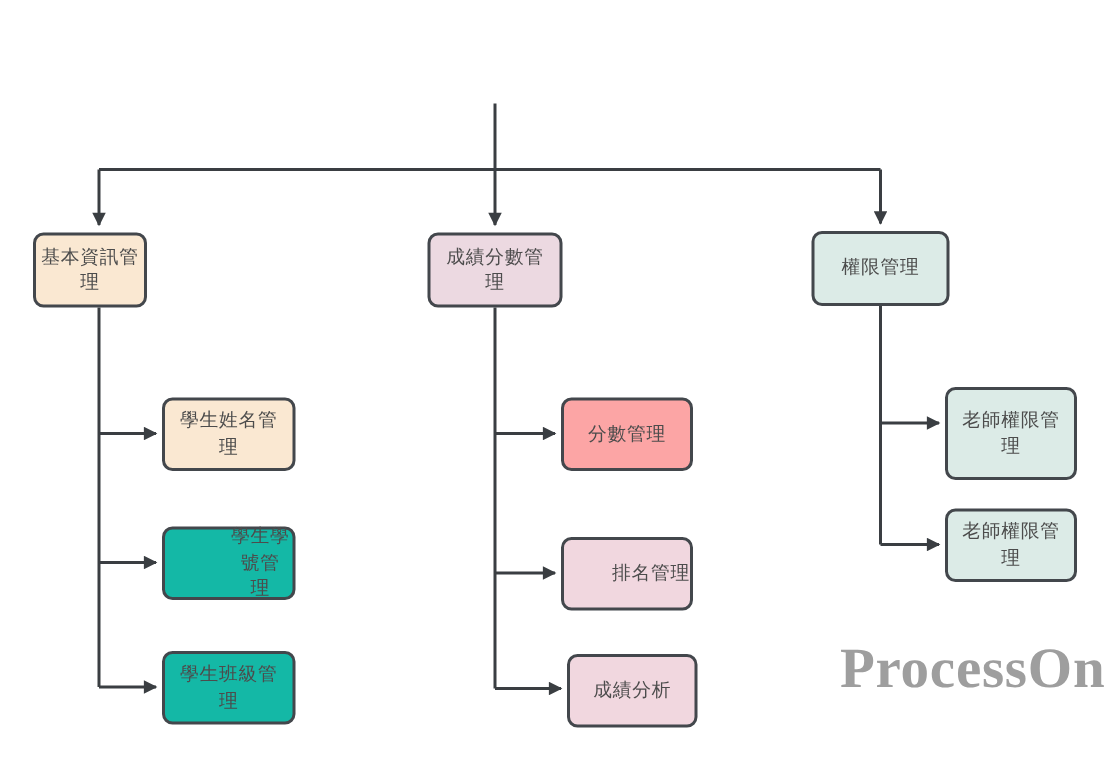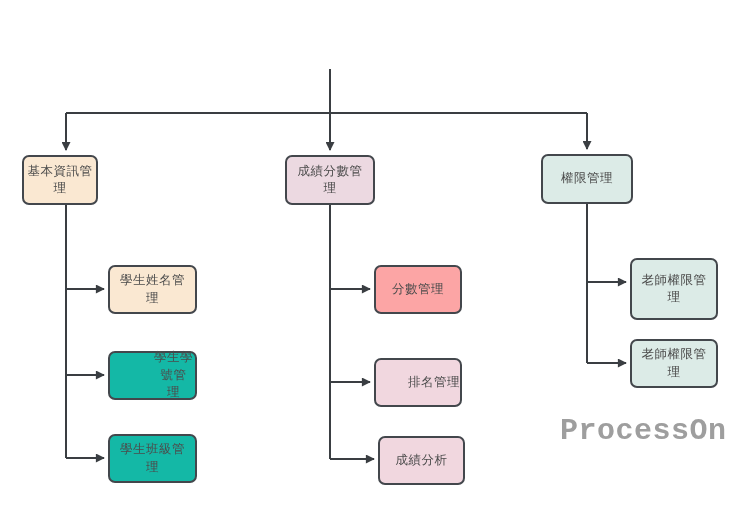--- a/index.html
+++ b/index.html
@@ -42,25 +42,25 @@
   .n-leaf-0-0    { left: 108px; top: 265px; width: 89px;  height: 49px; }
   .n-leaf-0-1    { left: 108px; top: 351px; width: 89px;  height: 49px; }
   .n-leaf-0-2    { left: 108px; top: 434px; width: 89px;  height: 49px; }
   .n-leaf-1-0    { left: 374px; top: 265px; width: 88px;  height: 49px; }
   .n-leaf-1-1    { left: 374px; top: 358px; width: 88px;  height: 49px; }
   .n-leaf-1-2    { left: 378px; top: 436px; width: 87px;  height: 49px; }
   .n-leaf-2-0    { left: 630px; top: 258px; width: 88px;  height: 62px; }
   .n-leaf-2-1    { left: 630px; top: 339px; width: 88px;  height: 49px; }
   .watermark {
     position: absolute;
-    left: 560px; top: 414px;
+    left: 560px; top: 424px;
     width: 170px;
-    font-family: Liberation Mono, monospace;
+    font-family: Liberation Serif, serif;
     font-weight: bold;
-    font-size: 30px;
+    font-size: 38px;
     color: #9e9e9e;
     letter-spacing: 0.5px;
     user-select: none;
   }
 </style>
 </head>
 <body>
 
 <div id="canvas">
 

